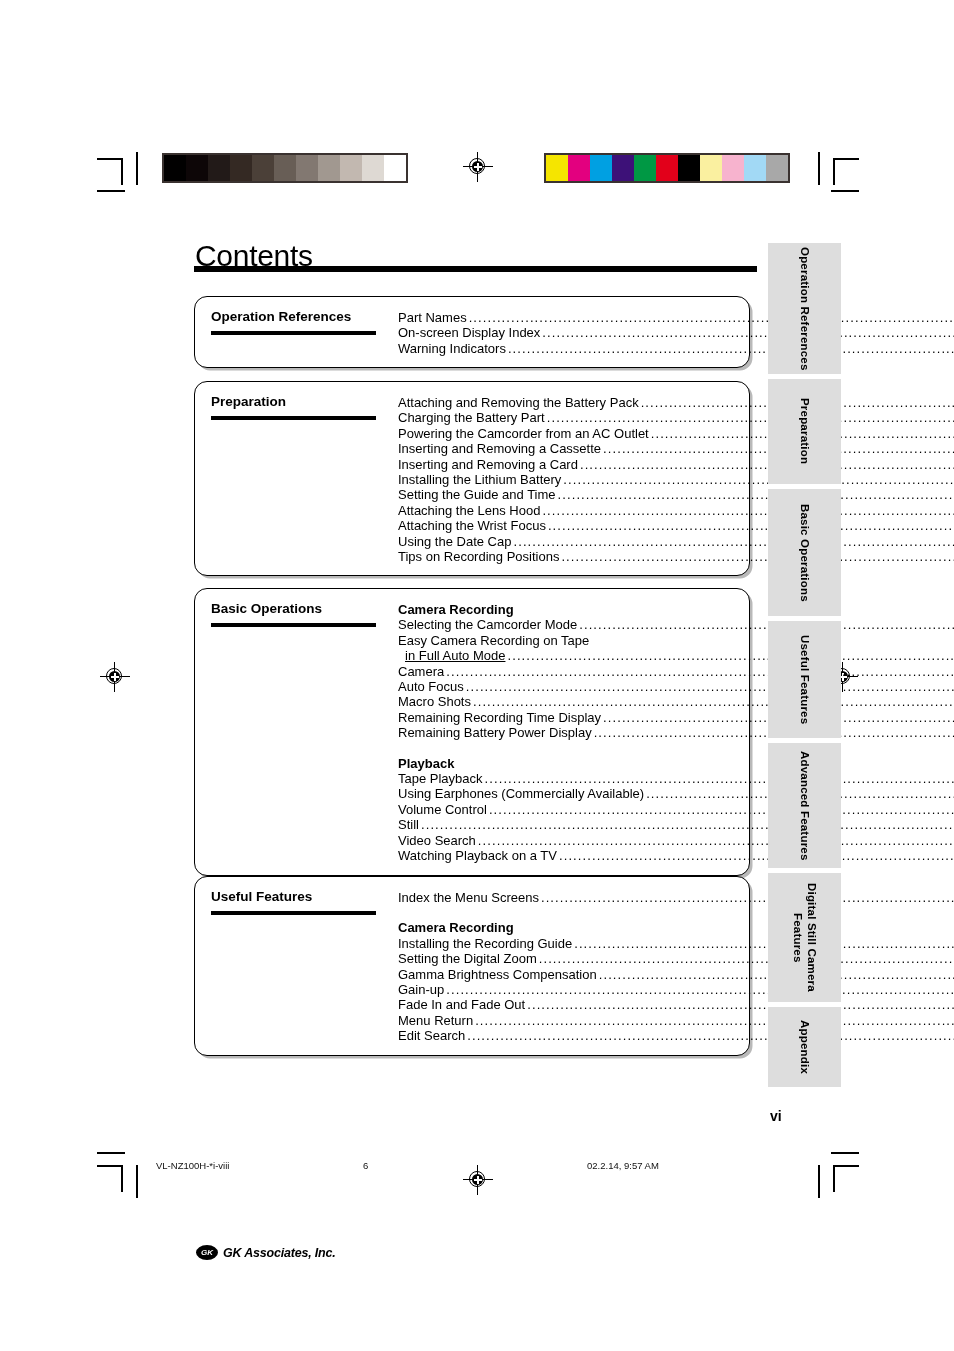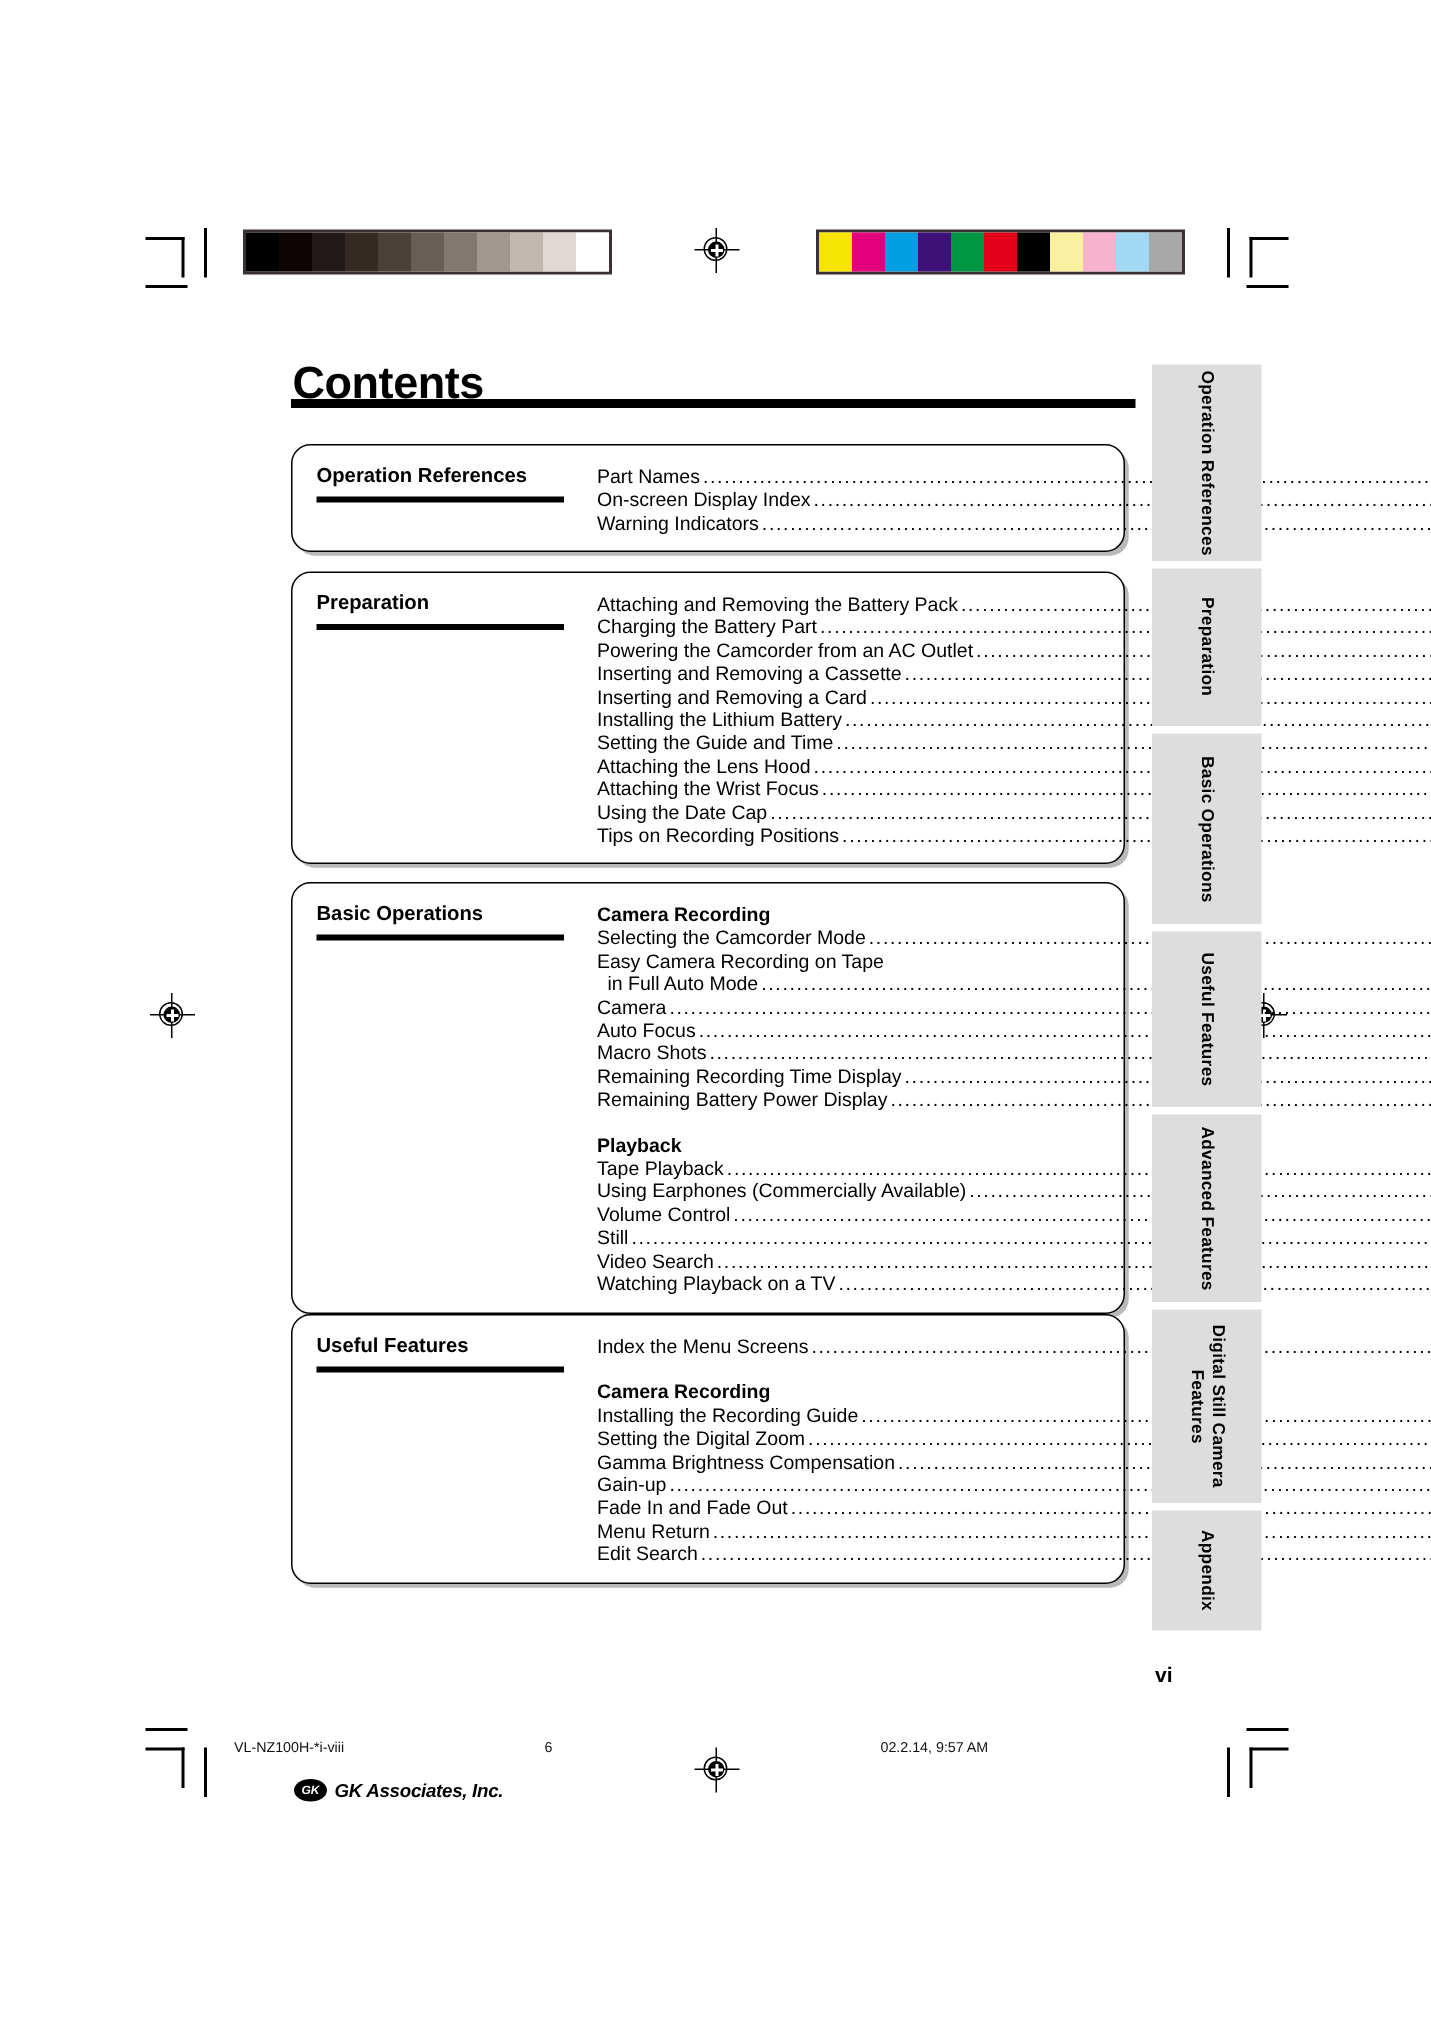--- a/index.html
+++ b/index.html
@@ -51,21 +51,21 @@
     height: 26px;
   }
   .colorbar .sw { height: 100%; }
 
   
   .page-title {
     position: absolute;
     left: 195px;
     top: 219px;
     font-size: 30px;
-    font-weight: bold;
+    font-weight: normal;
     letter-spacing: -0.3px;
   }
   .title-rule {
     position: absolute;
     left: 194px;
     top: 266px;
     width: 563px;
     height: 6px;
     background: #000;
   }
@@ -133,21 +133,21 @@
   }
   .entry .epage {
     flex: 0 0 auto;
     font-weight: bold;
     font-size: 13px;
     text-align: right;
     min-width: 16px;
     padding-left: 3px;
   }
   
-  .entry.cont .etitle { padding-left: 7px; }
+  .entry.cont .etitle { padding-left: 7px; text-decoration: underline; }
 
   
   .tab {
     position: absolute;
     left: 768px;
     width: 73px;
     background: #dddddd;
     box-sizing: border-box;
   }
   .tab-label {
@@ -182,21 +182,21 @@
     position: absolute;
     font-size: 9.5px;
     color: #111;
     font-family: "Liberation Sans", sans-serif;
     white-space: nowrap;
   }
 
   .gk-logo {
     position: absolute;
     left: 196px;
-    top: 1186px;
+    top: 1245px;
     display: flex;
     align-items: center;
   }
   .gk-mark {
     width: 22px; height: 15px;
     border-radius: 50%;
     background: #000;
     position: relative;
     margin-right: 5px;
   }

